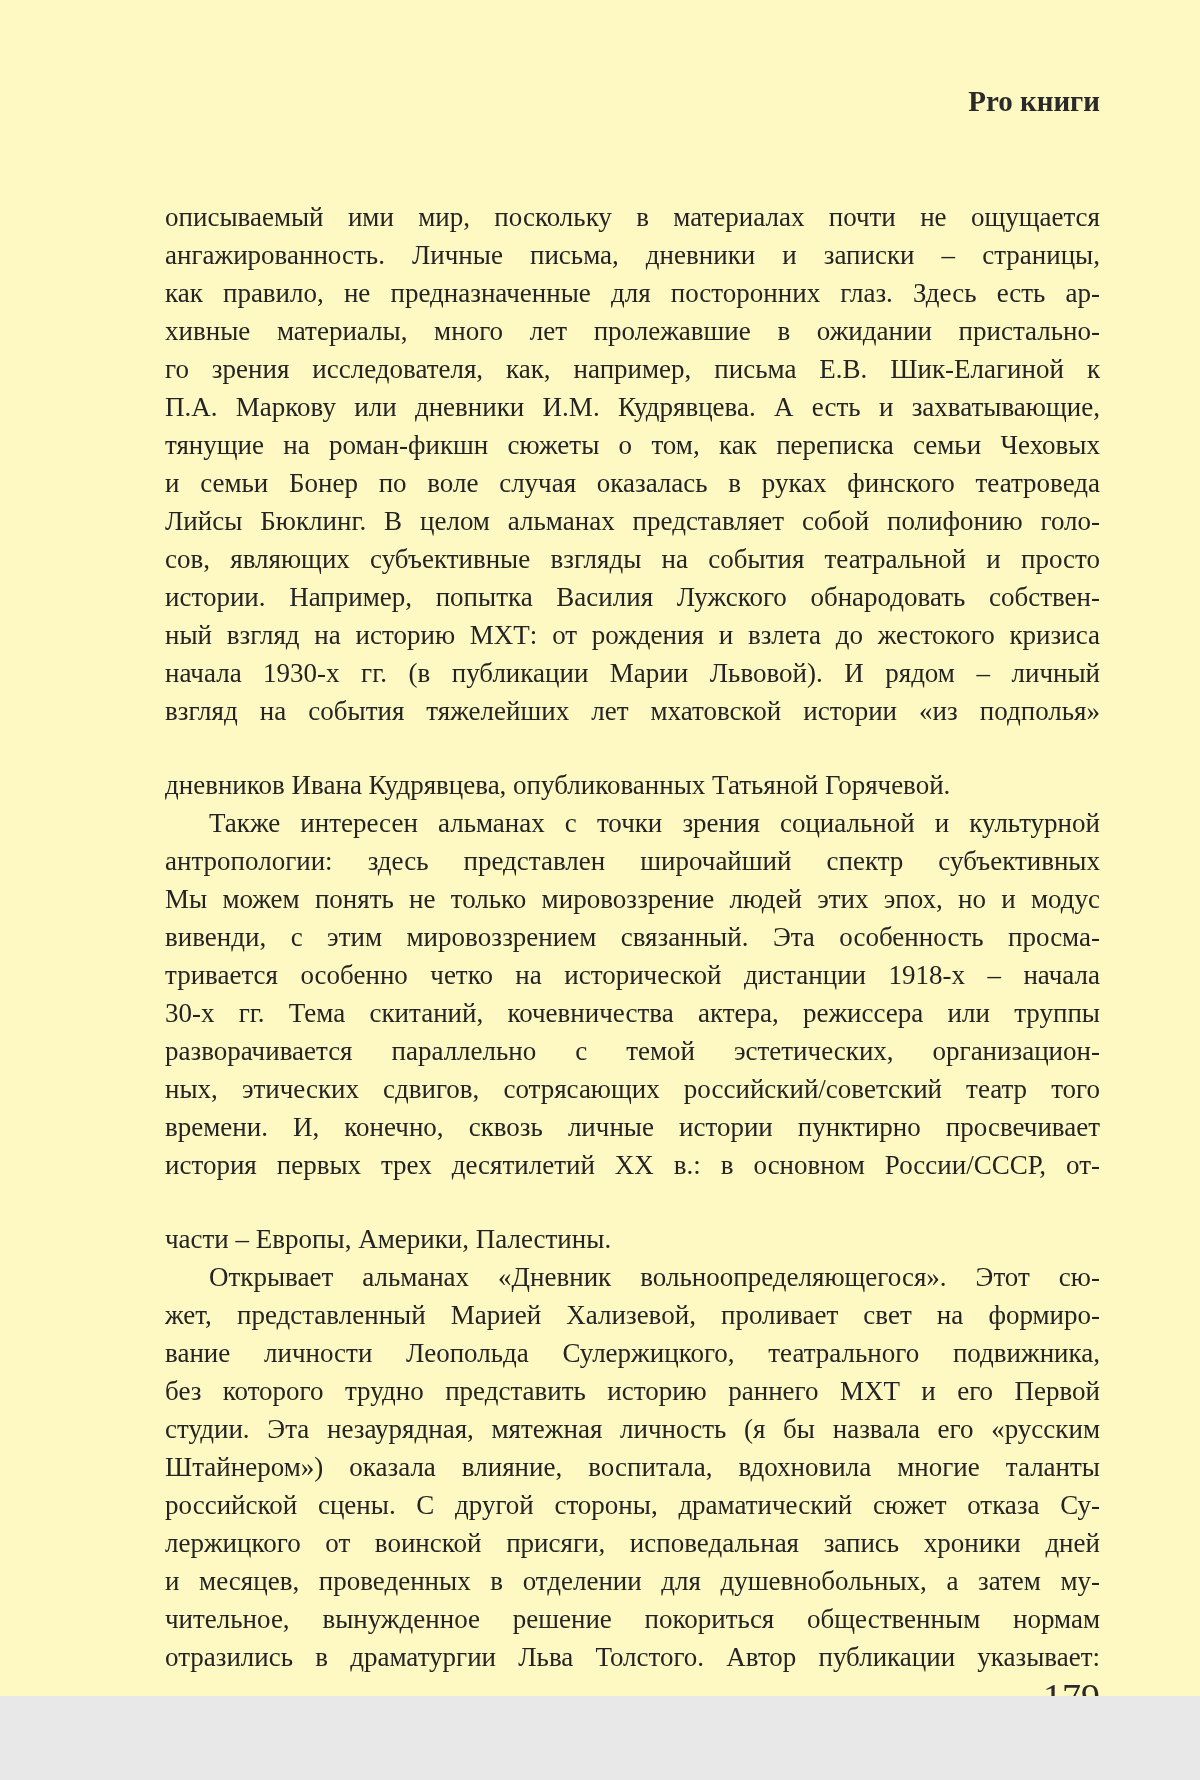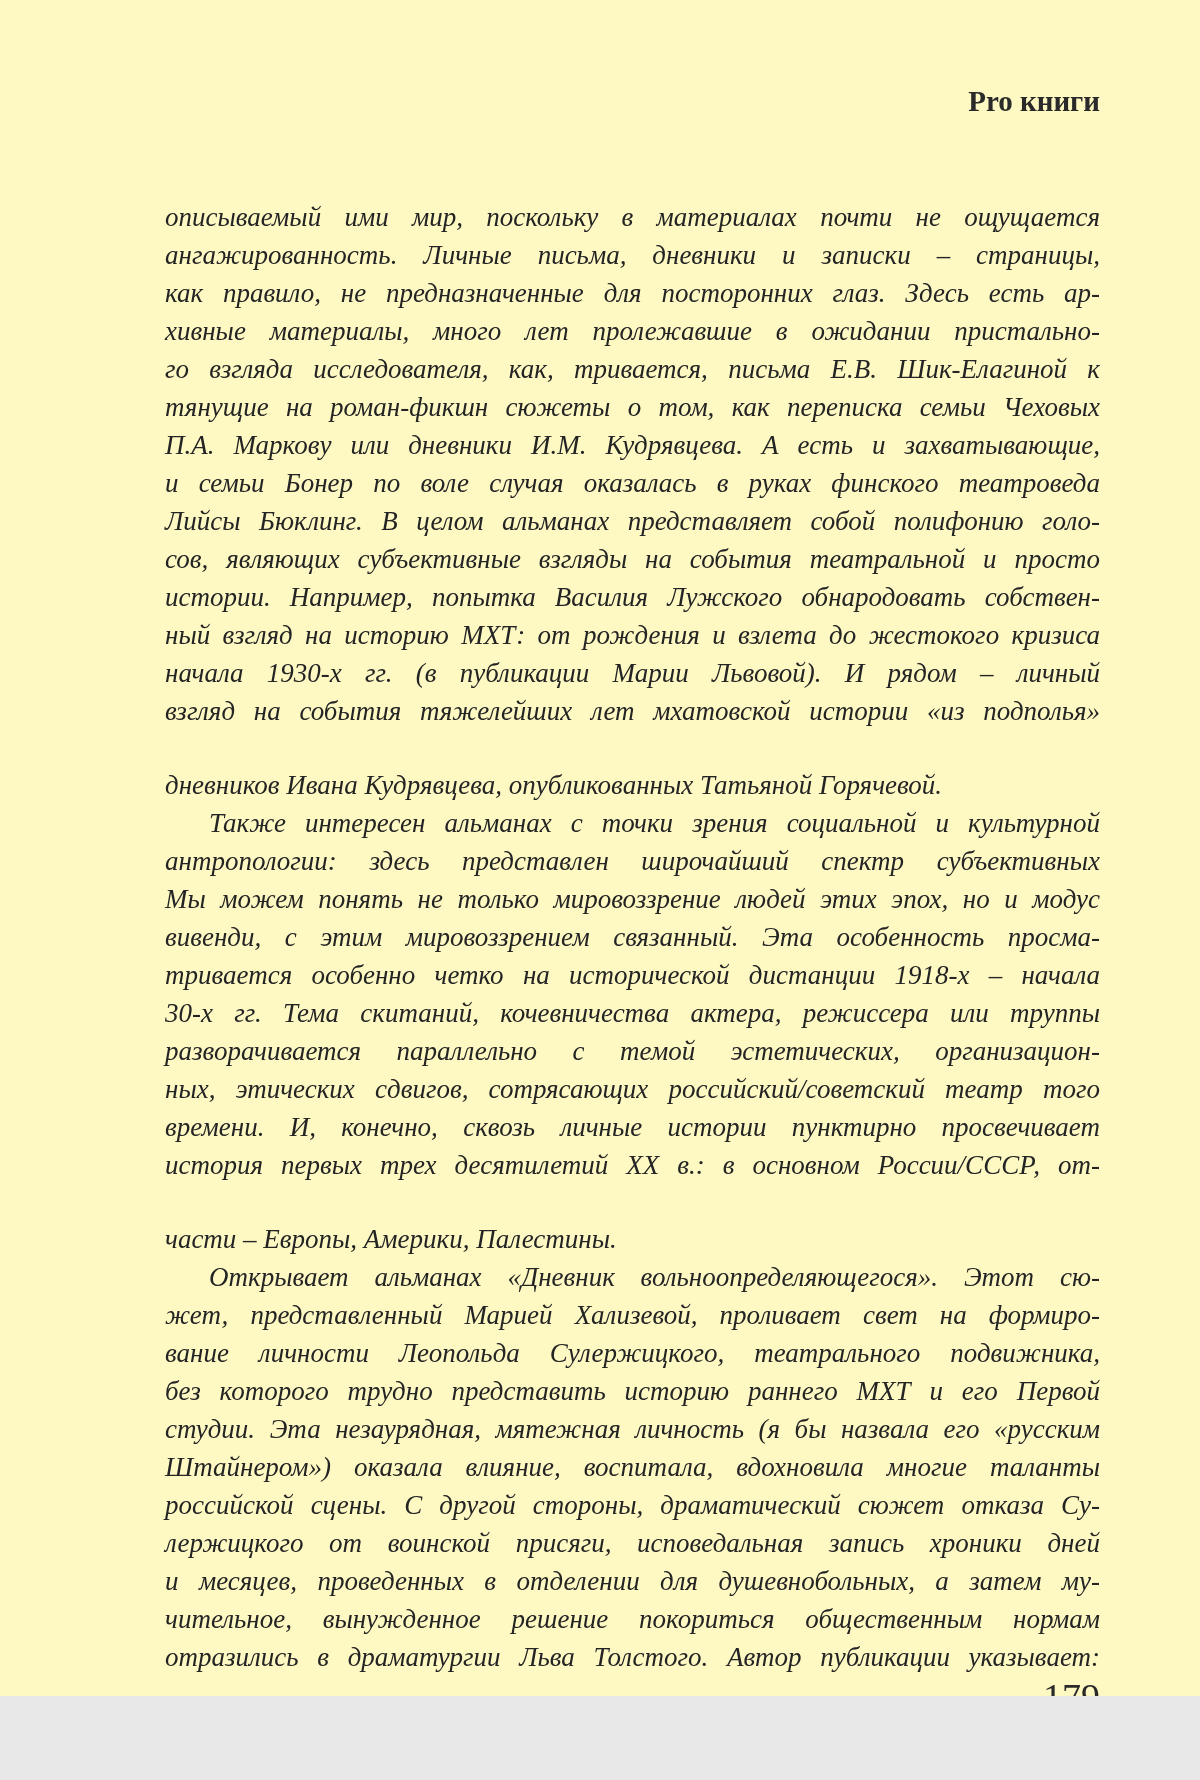--- a/index.html
+++ b/index.html
@@ -33,21 +33,20 @@
     left: 165px;
     width: 935px;
     font-size: 27px;
     color: #242424;
   }
   .text-line {
     line-height: 38px;
     text-align: justify;
     text-align-last: justify;
     text-justify: inter-word;
-    font-style: italic;
   }
   .text-line.natural {
     text-align-last: left;
     margin-top: 36px;
   }
   .text-line.indent {
     text-indent: 44px;
   }
   .page-number {
     position: absolute;
@@ -64,23 +63,23 @@
 <body>
 
 <div class="page">
   <div class="running-head">Pro книги</div>
 
   <main class="text-block">
       <div class="text-line">описываемый ими мир, поскольку в материалах почти не ощущается</div>
       <div class="text-line">ангажированность. Личные письма, дневники и записки – страницы,</div>
       <div class="text-line">как правило, не предназначенные для посторонних глаз. Здесь есть ар-</div>
       <div class="text-line">хивные материалы, много лет пролежавшие в ожидании пристально-</div>
-      <div class="text-line">го взгляда исследователя, как, тривается, письма Е.В. Шик-Елагиной к</div>
+      <div class="text-line">го зрения исследователя, как, например, письма Е.В. Шик-Елагиной к</div>
+      <div class="text-line">П.А. Маркову или дневники И.М. Кудрявцева. А есть и захватывающие,</div>
       <div class="text-line">тянущие на роман-фикшн сюжеты о том, как переписка семьи Чеховых</div>
-      <div class="text-line">П.А. Маркову или дневники И.М. Кудрявцева. А есть и захватывающие,</div>
       <div class="text-line">и семьи Бонер по воле случая оказалась в руках финского театроведа</div>
       <div class="text-line">Лийсы Бюклинг. В целом альманах представляет собой полифонию голо-</div>
       <div class="text-line">сов, являющих субъективные взгляды на события театральной и просто</div>
       <div class="text-line">истории. Например, попытка Василия Лужского обнародовать собствен-</div>
       <div class="text-line">ный взгляд на историю МХТ: от рождения и взлета до жестокого кризиса</div>
       <div class="text-line">начала 1930-х гг. (в публикации Марии Львовой). И рядом – личный</div>
       <div class="text-line">взгляд на события тяжелейших лет мхатовской истории «из подполья»</div>
       <div class="text-line natural">дневников Ивана Кудрявцева, опубликованных Татьяной Горячевой.</div>
       <div class="text-line indent">Также интересен альманах с точки зрения социальной и культурной</div>
       <div class="text-line">антропологии: здесь представлен широчайший спектр субъективных</div>

